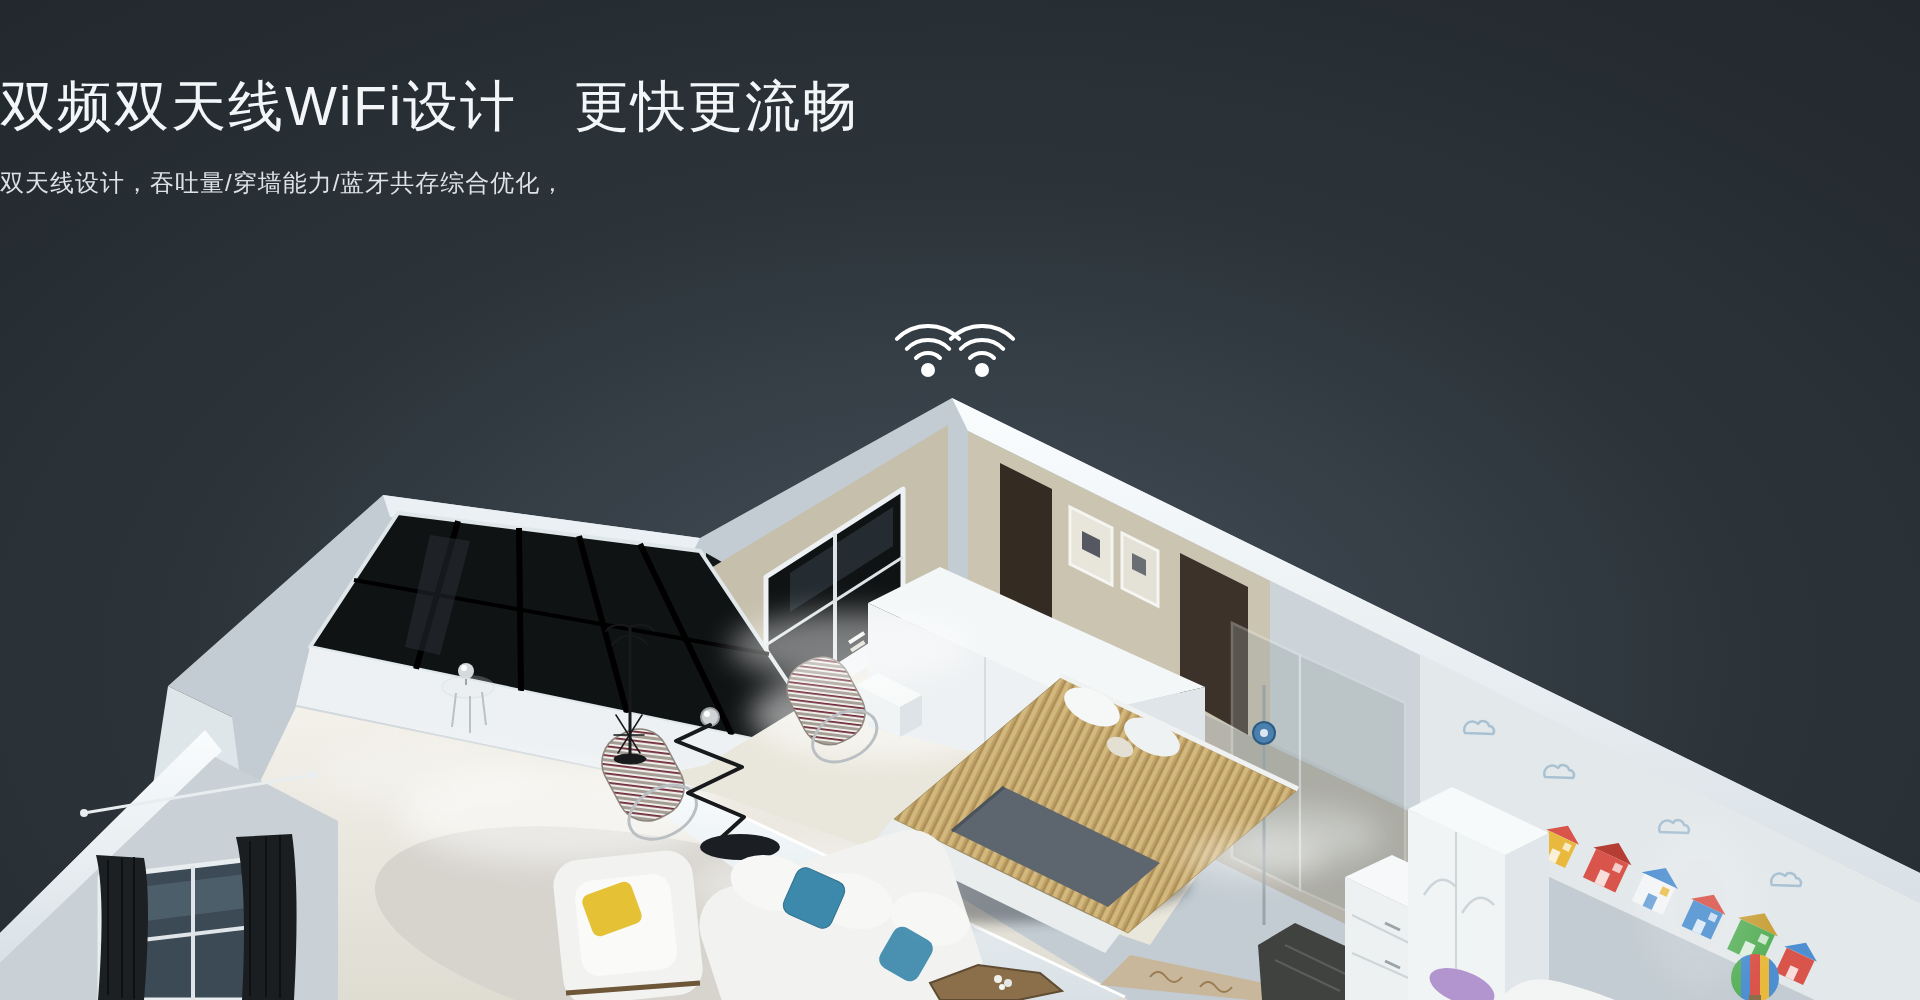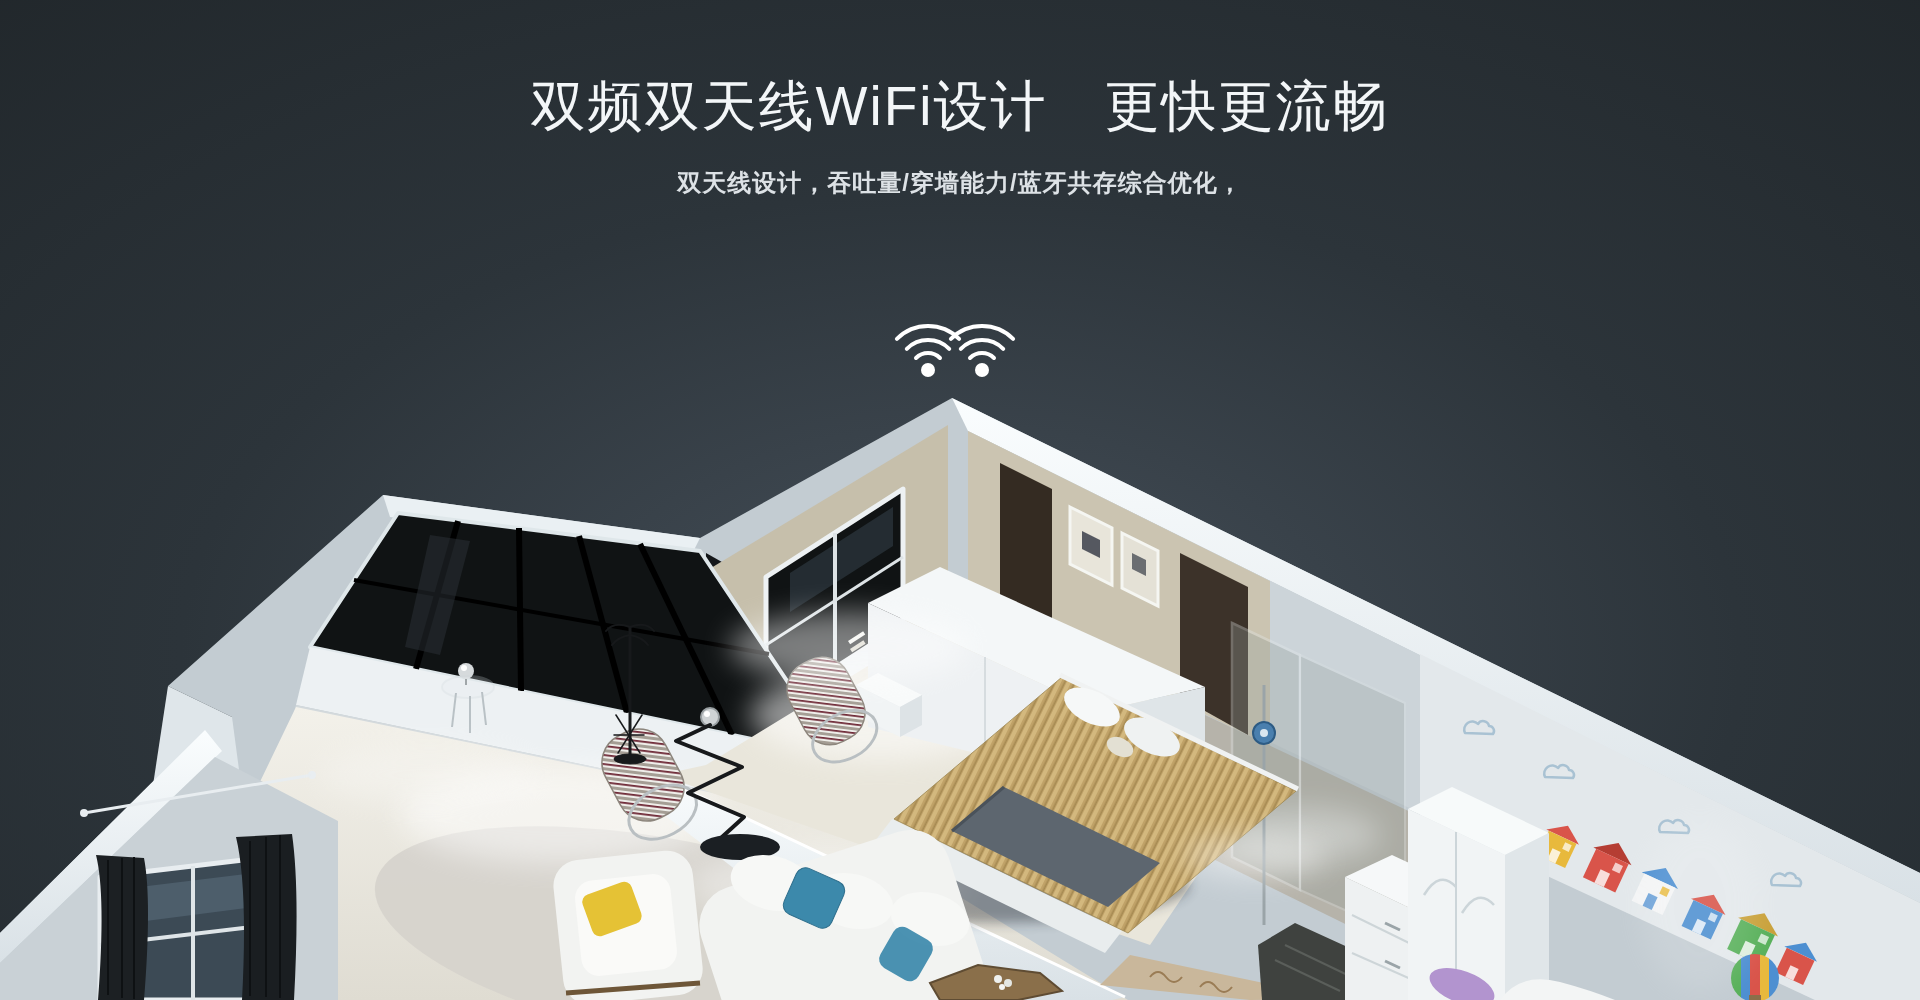--- a/index.html
+++ b/index.html
@@ -13,23 +13,23 @@
     --decal-red:#d9544a; --decal-yellow:#e8b93c; --decal-blue:#4d8fd1; --decal-green:#58b05a;
     --shower-blue:#4a7fae;
   }
   *{box-sizing:border-box}
   html,body{margin:0;padding:0}
   body{
     width:1920px;height:1000px;overflow:hidden;position:relative;
     font-family:"Liberation Sans","DejaVu Sans",sans-serif;
     background:radial-gradient(1500px 900px at 50% 66%, var(--background-glow) 0%, #2c343a 52%, var(--background-top) 100%);
   }
-  .hero{position:absolute;top:0;left:0;width:100%;text-align:center;color:var(--text-primary);z-index:3}
+  .hero{position:absolute;top:0;left:0;width:100%;text-align:left;color:var(--text-primary);z-index:3}
   .hero h1{margin:70px 0 0 0;font-size:55px;font-weight:500;letter-spacing:2px;color:var(--text-primary)}
-  .hero .sub{margin-top:20px;font-size:24px;line-height:37px;font-weight:700;color:var(--text-secondary);letter-spacing:1px}
+  .hero .sub{margin-top:20px;font-size:24px;line-height:37px;font-weight:400;color:var(--text-secondary);letter-spacing:1px}
   .wifi{position:absolute;top:306px;left:50%;transform:translateX(-50%);margin-left:-5px;z-index:3}
   .wifi svg{display:block}
   .wifi path{stroke:var(--wifi-white);stroke-width:4;fill:none;stroke-linecap:round}
   .wifi circle{fill:var(--wifi-white)}
   .apartment{position:absolute;top:385px;left:0;width:1920px;height:615px;z-index:2}
 </style>
 </head>
 <body>
 
 <div class="hero">

